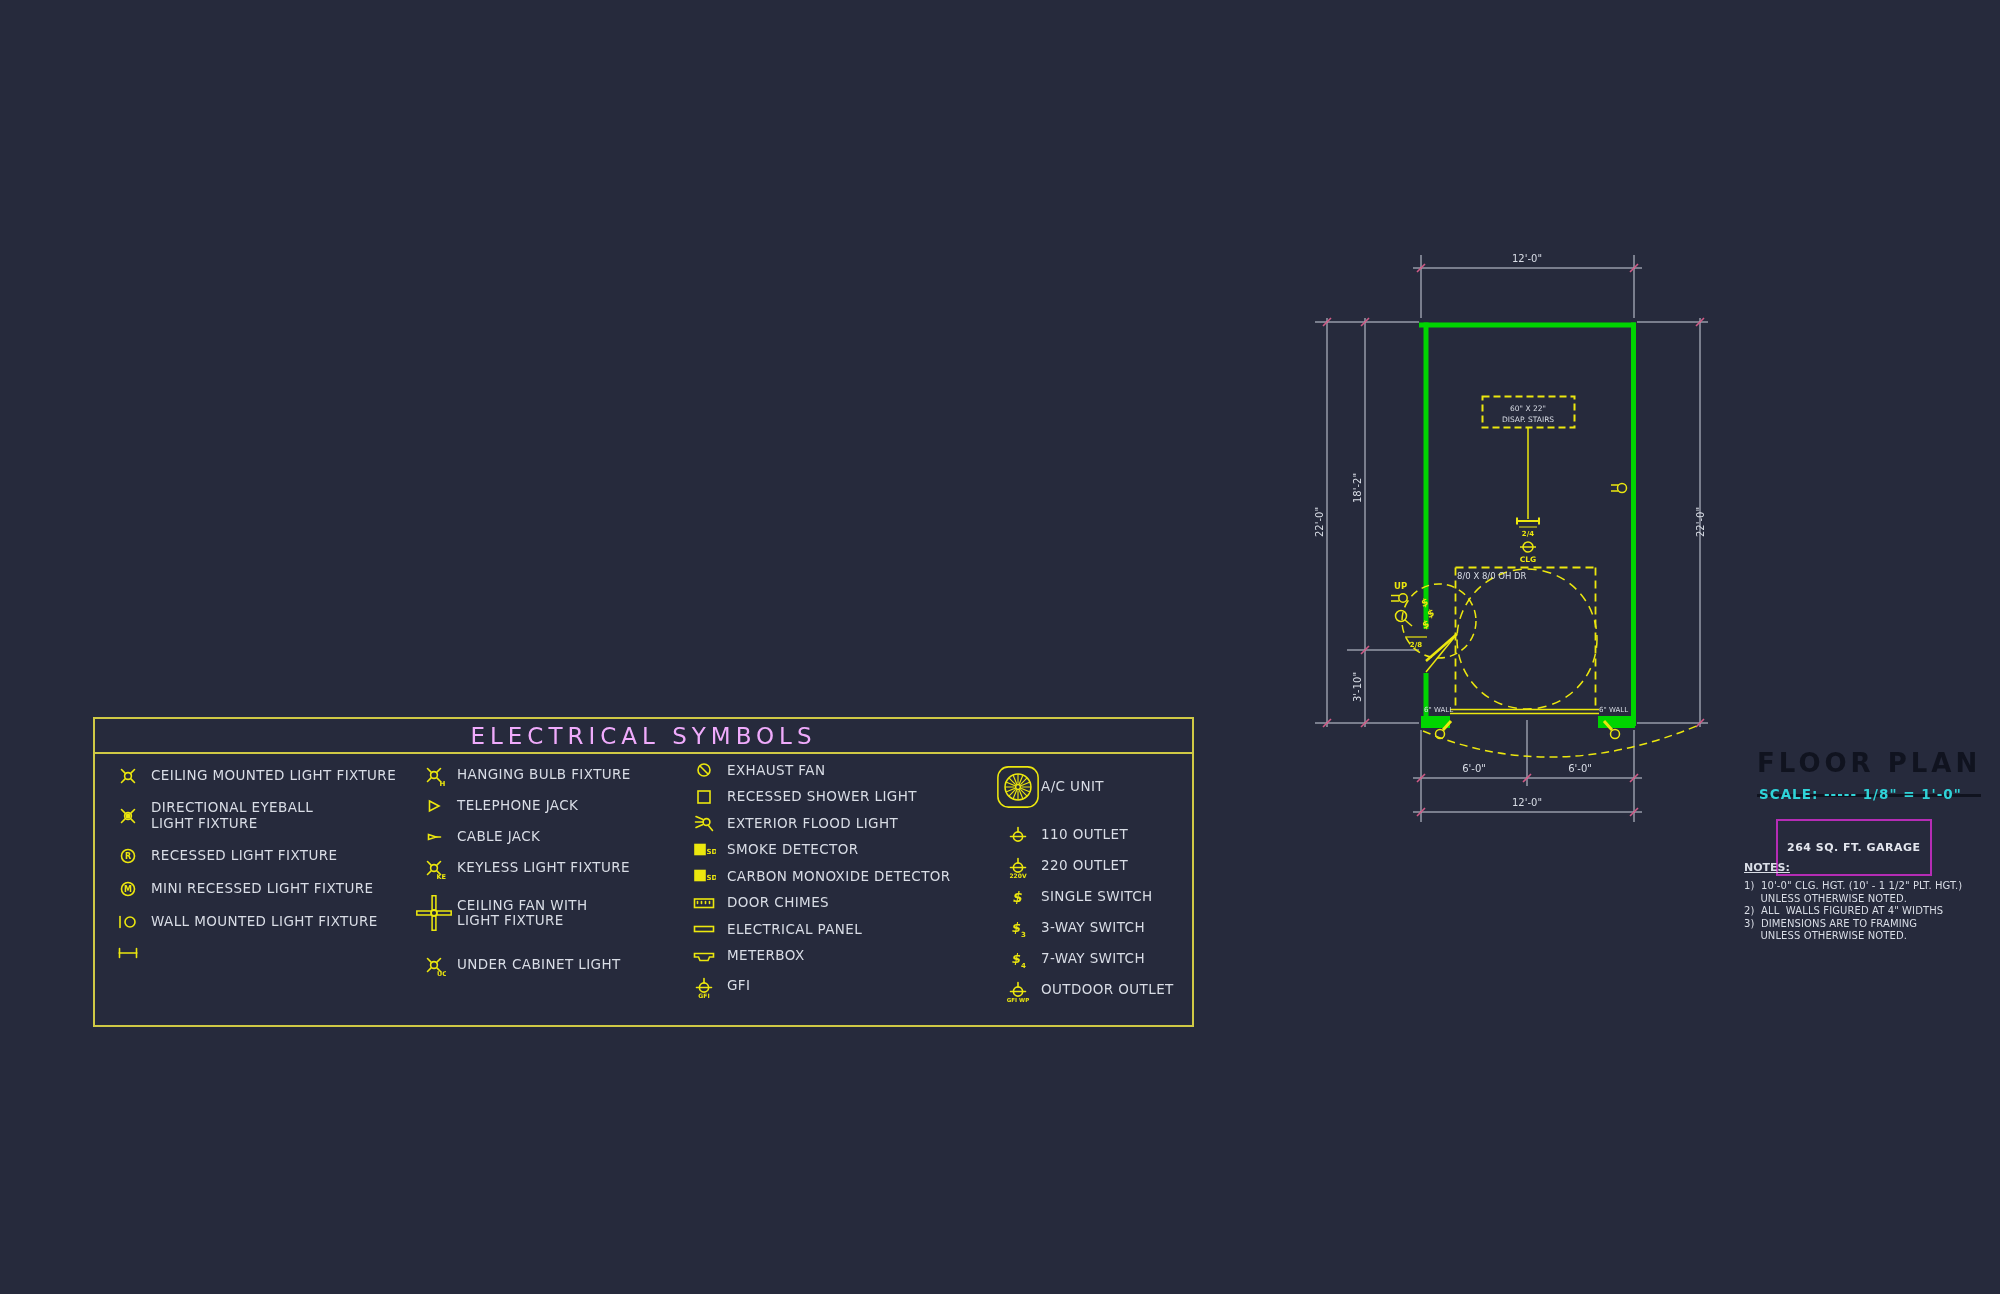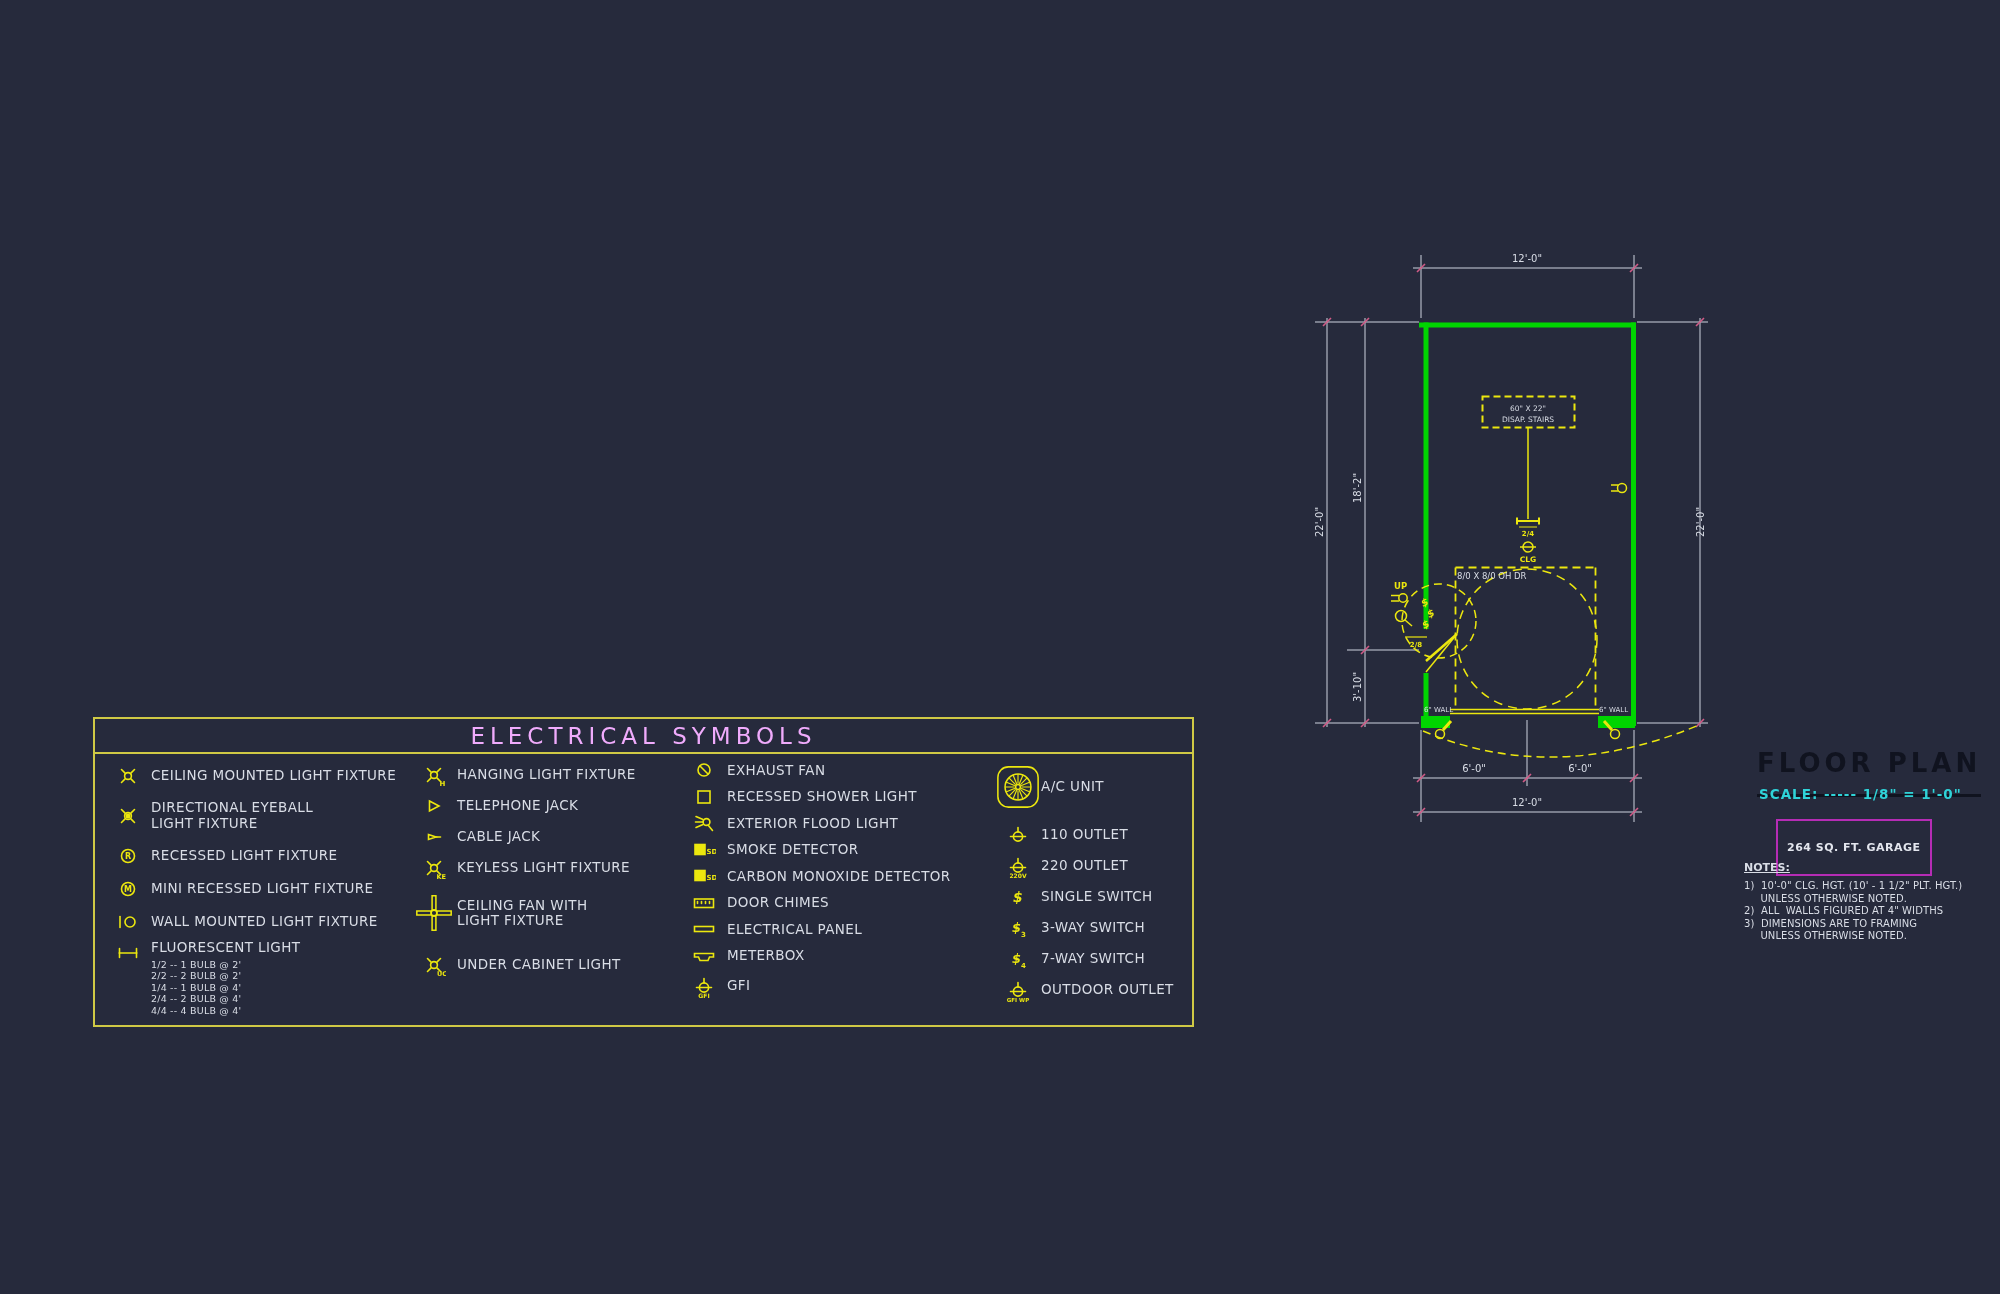--- a/index.html
+++ b/index.html
@@ -118,43 +118,33 @@
           <div>
             <div class="lbl">WALL MOUNTED LIGHT FIXTURE</div>
           </div>
         </div>
         <div class="lrow has-sub">
           <span class="ic">
             <svg viewBox="0 0 24 24" width="24" height="24" fill="none" stroke="#ece70e" stroke-width="1.6" stroke-linecap="round">
               <path d="M3 12h18M3.5 7.5v9M20.5 7.5v9"></path>
             </svg>
           </span>
-          <div>
-            <div class="lbl">FLUORESCENT LIGHT</div>
-            <div class="sub">
-              <div>1/2 -- 1 BULB @ 2'</div>
-              <div>2/2 -- 2 BULB @ 2'</div>
-              <div>1/4 -- 1 BULB @ 4'</div>
-              <div>2/4 -- 2 BULB @ 4'</div>
-              <div>4/4 -- 4 BULB @ 4'</div>
-            </div>
-          </div>
         </div>
       </div>
     <div class="lcol" id="lcol1">
         <div class="lrow">
           <span class="ic">
             <svg viewBox="0 0 24 24" width="24" height="24" fill="none" stroke="#ece70e" stroke-width="1.6" stroke-linecap="round">
               <circle cx="12" cy="12" r="3.4"></circle>
               <path d="M5.5 5.5l3.6 3.6M18.5 5.5l-3.6 3.6M5.5 18.5l3.6-3.6M18.5 18.5l-3.6-3.6"></path>
               <text x="17.5" y="22.5" font-size="7" fill="#ece70e" stroke="none" font-weight="bold">H</text>
             </svg>
           </span>
           <div>
-            <div class="lbl">HANGING LIGHT FIXTURE</div>
+            <div class="lbl">HANGING BULB FIXTURE</div>
           </div>
         </div>
         <div class="lrow">
           <span class="ic">
             <svg viewBox="0 0 24 24" width="24" height="24" fill="none" stroke="#ece70e" stroke-width="1.6" stroke-linecap="round">
               <path d="M7.5 7l9.5 5-9.5 5z"></path>
             </svg>
           </span>
           <div>
             <div class="lbl">TELEPHONE JACK</div>

